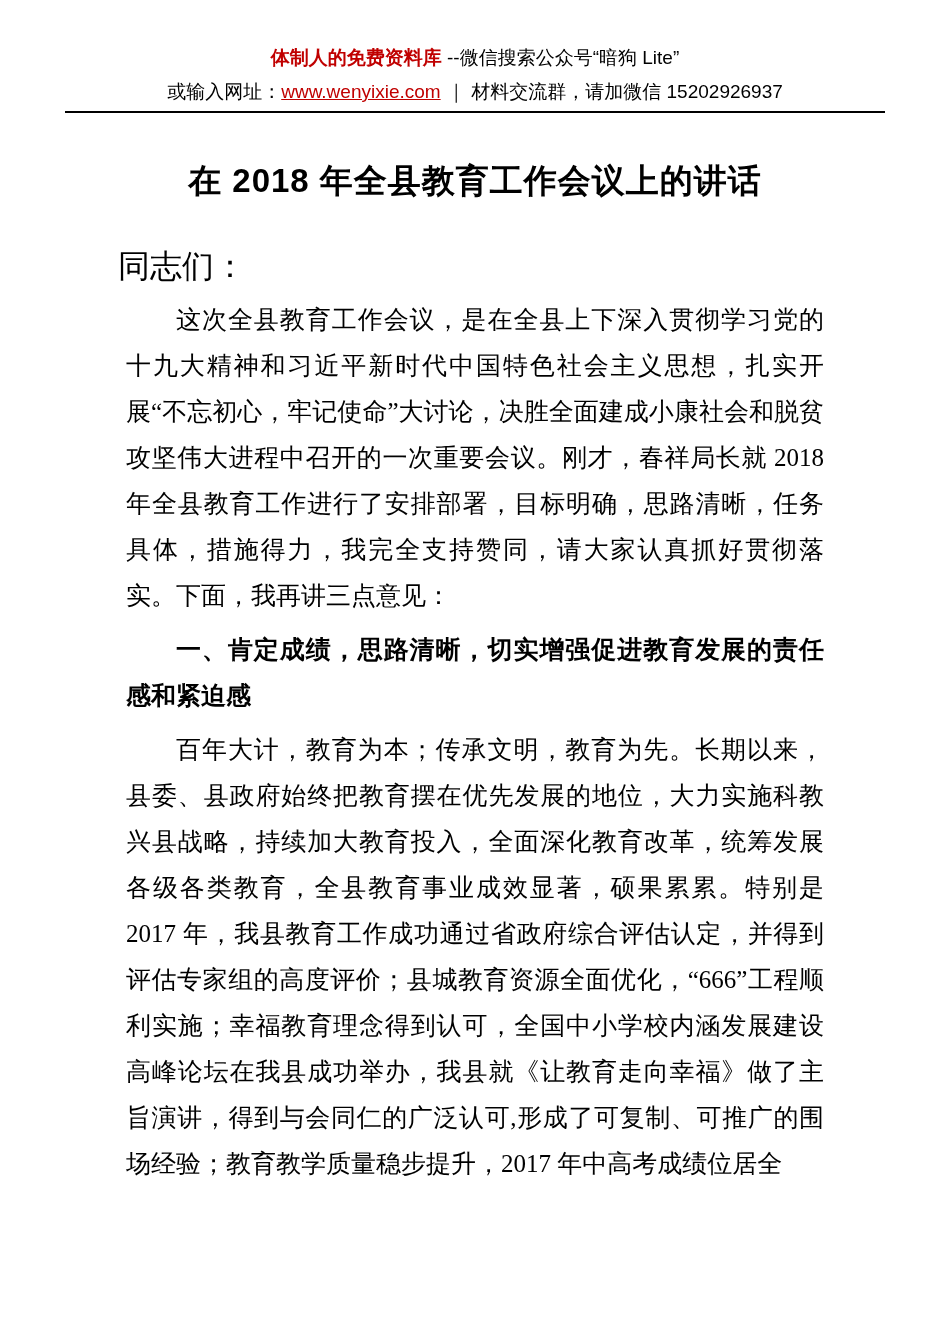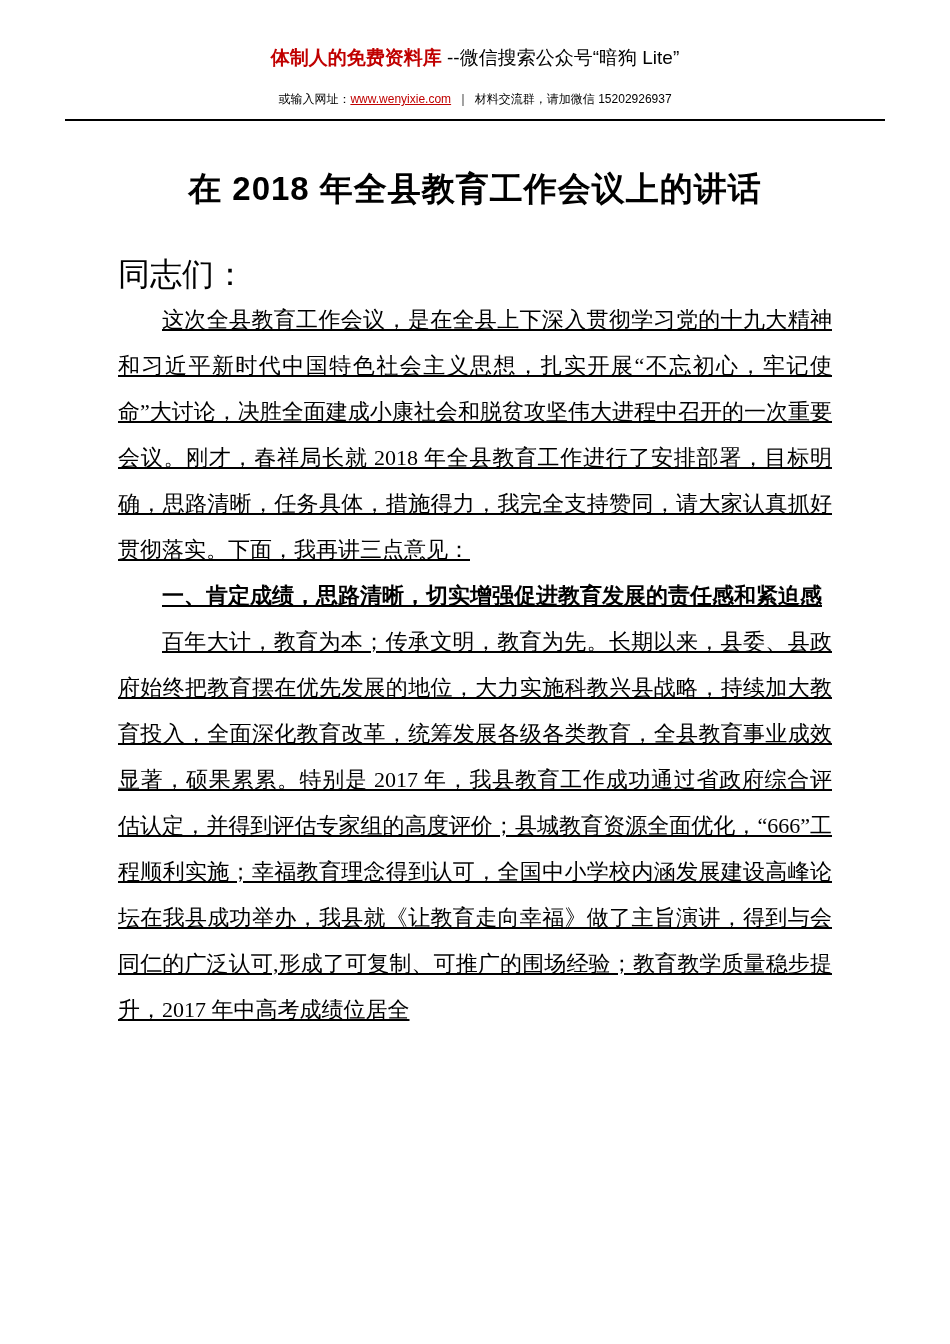--- a/index.html
+++ b/index.html
@@ -36,24 +36,24 @@
   }
   .header-line1 .brand {
     color: #c00000;
     font-weight: bold;
   }
   .header-line1 .tail {
     color: #000000;
   }
   .header-line2 {
     font-family: "Liberation Sans", "DejaVu Sans", sans-serif;
-    font-size: 12px;
+    font-size: 19px;
     line-height: 27px;
     white-space: nowrap;
-    margin-top: 14px;
+    margin-top: 6px;
   }
   .header-line2 .url {
     color: #c00000;
     text-decoration: underline;
   }
   .header-line2 .sep {
     color: #000000;
     padding: 0 6px;
   }
   .header-rule {
@@ -75,27 +75,26 @@
     text-align: center;
     margin: 46px 0 0 0;
     letter-spacing: 1px;
   }
   .salutation {
     font-size: 32px;
     line-height: 46px;
     margin-top: 40px;
   }
   p.para {
-    font-size: 22px;
+    font-size: 25px;
     line-height: 46px;
-    margin: 0;
+    margin: 8px;
     text-align: justify;
     text-justify: inter-ideograph;
     text-indent: 2em;
-    text-decoration: underline;
   }
   p.para.heading {
     font-weight: bold;
   }
 </style>
 </head>
 <body>
 
 <div class="page">
 

